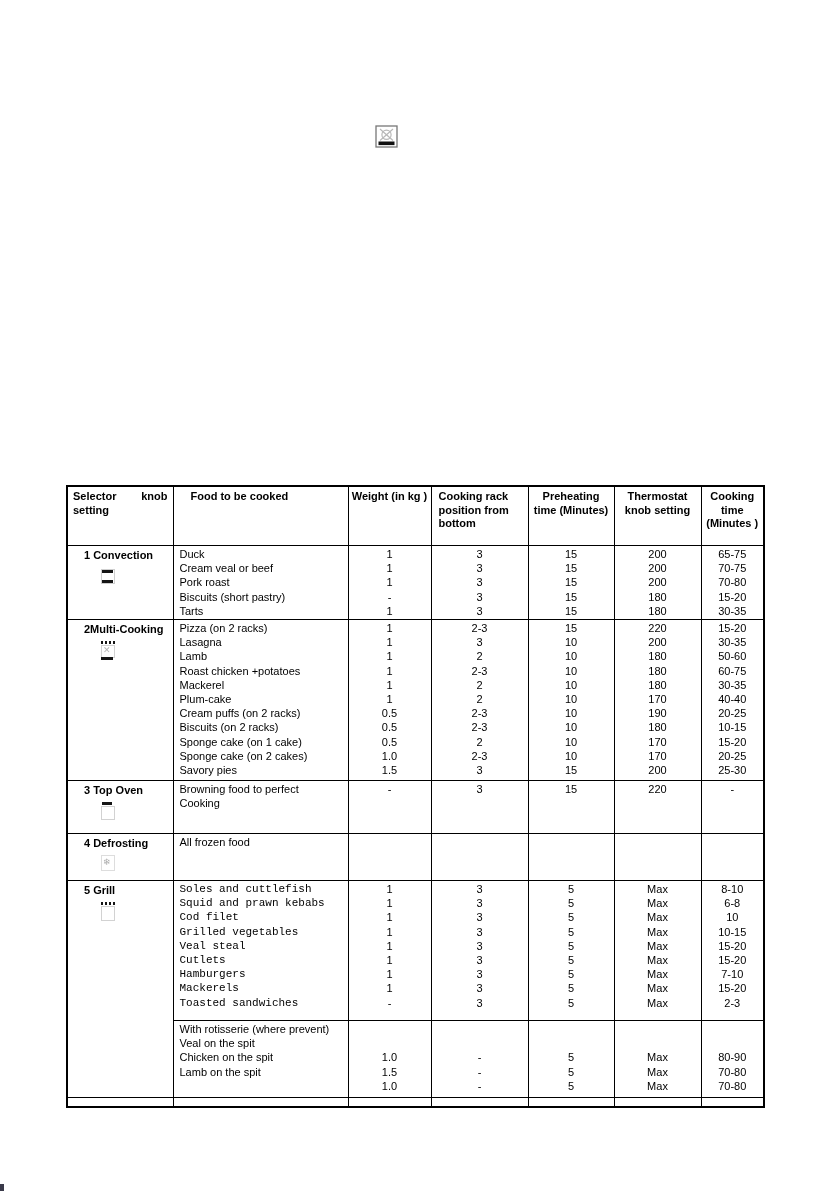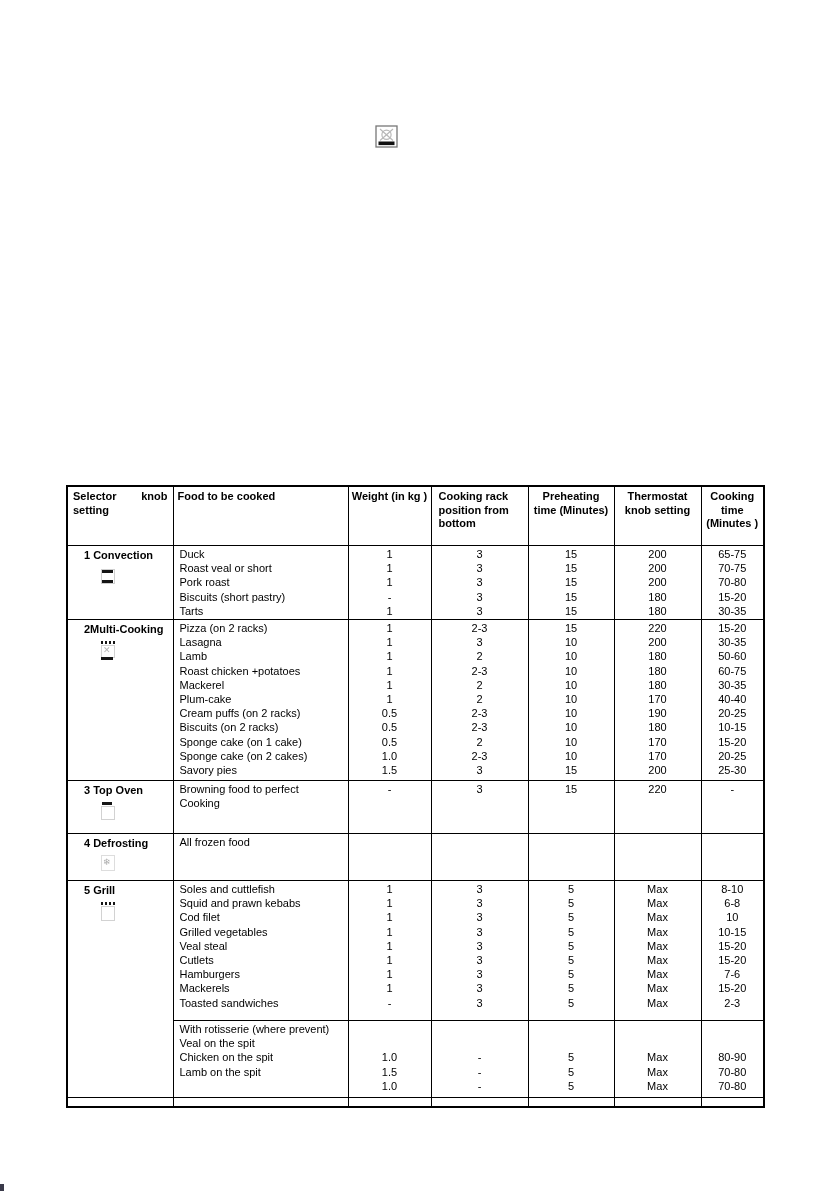--- a/index.html
+++ b/index.html
@@ -14,21 +14,21 @@
     position:absolute;left:66px;top:485px;width:697px;
     border-collapse:collapse;table-layout:fixed;
     border:2px solid #000;
   }
   .cook-table th,.cook-table td{
     border:1.5px solid #000;vertical-align:top;padding:1px 2px;
     font-size:11px;line-height:14.2px;overflow:hidden;
   }
   .cook-table thead th{font-weight:bold;height:54px;line-height:13.5px;padding-top:3px;margin-left:8px;}
   .cook-table thead th:nth-child(1){text-align:justify;padding-left:5px;padding-right:5px;}
-  .cook-table thead th:nth-child(2){text-align:left;padding-left:4px;}
+  .cook-table thead th:nth-child(2){text-align:left;padding-left:17px;}
   .cook-table thead th:nth-child(3){text-align:center;}
   .cook-table thead th:nth-child(4){text-align:left;padding-left:7px;}
   .cook-table thead th:nth-child(5),
   .cook-table thead th:nth-child(6),
   .cook-table thead th:nth-child(7){text-align:center;}
 
   td.sel{padding-left:16px;padding-top:2px;}
   .sel-label{font-weight:bold;white-space:nowrap;}
   .icwrap{margin:5px 0 0 16px;}
   td.food{text-align:left;padding-left:6px;}
@@ -103,21 +103,21 @@
       </tr>
     </thead>
     <tbody>
         <tr>
           <td class="sel" rowspan="1">
             <div class="sel-label">1 Convection</div>
             <div class="icwrap"><span class="knob-icon ic-convection"><span class="obox"></span><span class="bar t"></span><span class="bar b"></span></span></div>
           </td>
           <td class="food" style="height: 70px;">
             <div class="line">Duck</div>
-            <div class="line">Roast veal or short</div>
+            <div class="line">Cream veal or beef</div>
             <div class="line">Pork roast</div>
             <div class="line">Biscuits (short pastry)</div>
             <div class="line">Tarts</div>
           </td>
           <td class="val">
             <div class="line">1</div>
             <div class="line">1</div>
             <div class="line">1</div>
             <div class="line">-</div>
             <div class="line">1</div>
@@ -287,21 +287,21 @@
           </td>
           <td class="val">
             <div class="line">&nbsp;</div>
           </td>
         </tr>
         <tr>
           <td class="sel" rowspan="2">
             <div class="sel-label">5 Grill</div>
             <div class="icwrap"><span class="knob-icon ic-grill"><span class="dashes"></span><span class="obox"></span></span></div>
           </td>
-          <td class="food" style="height: 137px;">
+          <td class="food" style="height: 137px; font-family: Liberation Mono, monospace;">
             <div class="line">Soles and cuttlefish</div>
             <div class="line">Squid and prawn kebabs</div>
             <div class="line">Cod filet</div>
             <div class="line">Grilled vegetables</div>
             <div class="line">Veal steal</div>
             <div class="line">Cutlets</div>
             <div class="line">Hamburgers</div>
             <div class="line">Mackerels</div>
             <div class="line">Toasted sandwiches</div>
           </td>
@@ -349,21 +349,21 @@
             <div class="line">Max</div>
             <div class="line">Max</div>
           </td>
           <td class="val">
             <div class="line">8-10</div>
             <div class="line">6-8</div>
             <div class="line">10</div>
             <div class="line">10-15</div>
             <div class="line">15-20</div>
             <div class="line">15-20</div>
-            <div class="line">7-6</div>
+            <div class="line">7-10</div>
             <div class="line">15-20</div>
             <div class="line">2-3</div>
           </td>
         </tr>
         <tr>
           <td class="food" style="height: 74px;">
             <div class="line"><b>With rotisserie</b> (where prevent)</div>
             <div class="line">Veal on the spit</div>
             <div class="line">Chicken on the spit</div>
             <div class="line">Lamb on the spit</div>

